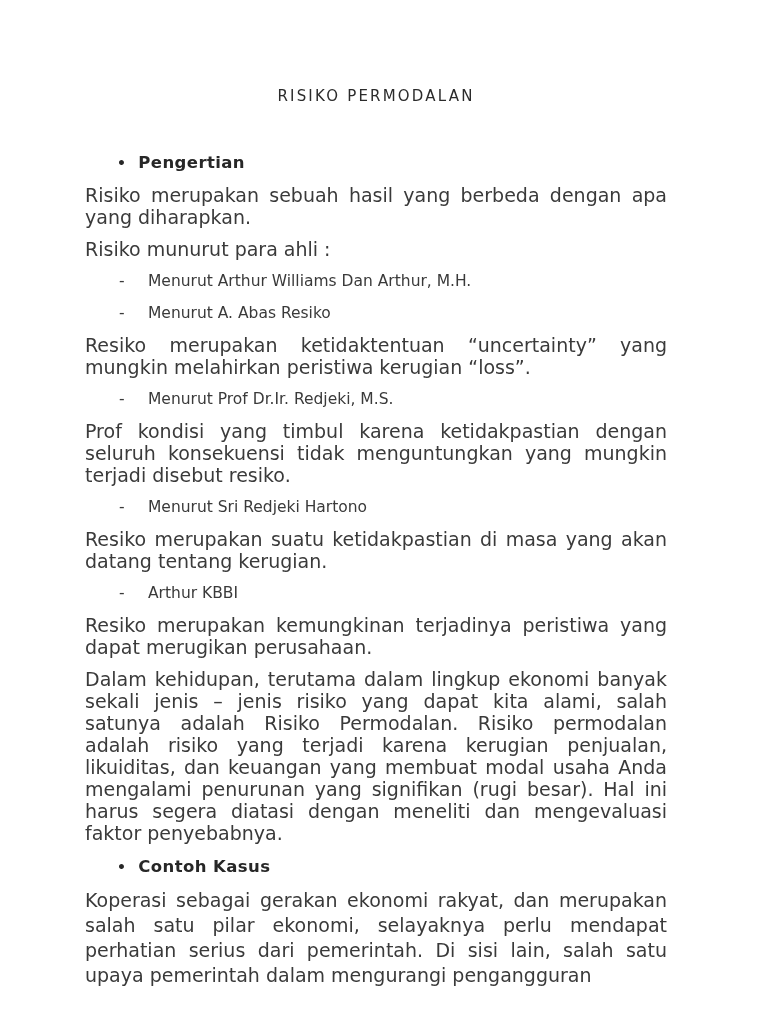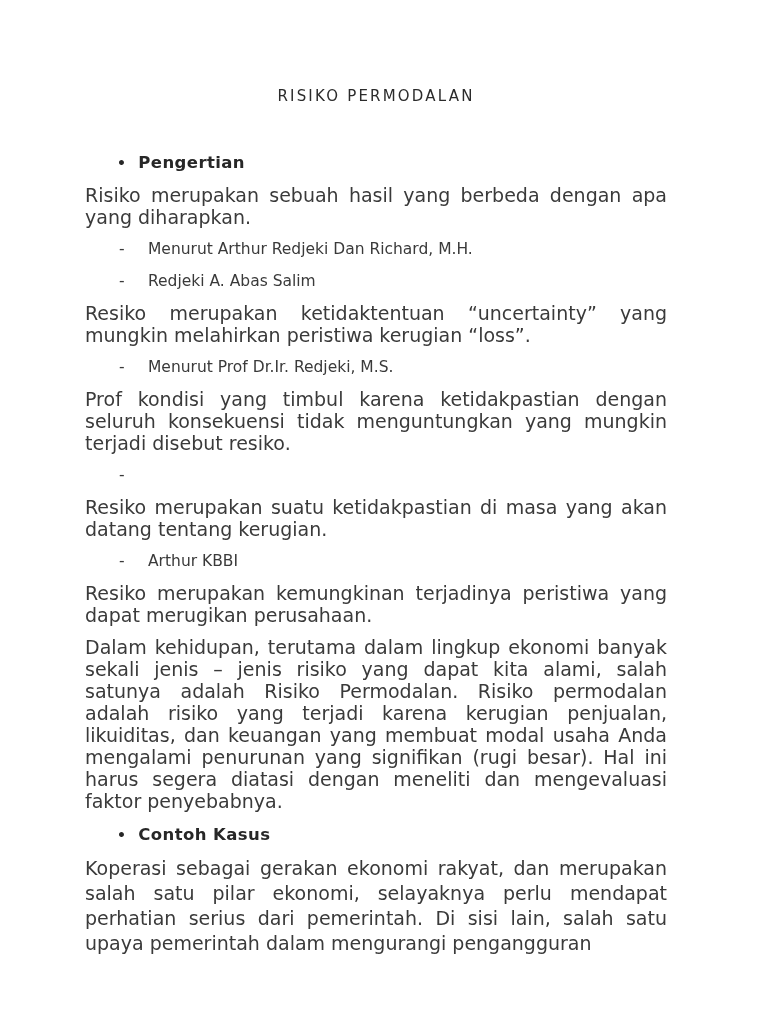--- a/index.html
+++ b/index.html
@@ -81,40 +81,42 @@
 
     <div class="doc-title">RISIKO PERMODALAN</div>
 
     <div class="section-heading">
       <span class="bullet">•</span>
       <span>Pengertian</span>
     </div>
 
     <p class="body-par">Risiko merupakan sebuah hasil yang berbeda dengan apa yang diharapkan.</p>
 
+    <p class="body-par">Risiko munurut para ahli :</p>
 
     <div class="dash-item">
       <span class="marker">-</span>
-      <span>Menurut Arthur Redjeki Dan Richard, M.H.</span>
+      <span>Menurut Arthur Williams Dan Arthur, M.H.</span>
     </div>
 
     <div class="dash-item">
       <span class="marker">-</span>
-      <span>Redjeki A. Abas Salim</span>
+      <span>Menurut A. Abas Resiko</span>
     </div>
     <p class="body-par">Resiko merupakan ketidaktentuan “uncertainty” yang mungkin melahirkan peristiwa kerugian “loss”.</p>
 
     <div class="dash-item">
       <span class="marker">-</span>
       <span>Menurut Prof Dr.Ir. Redjeki, M.S.</span>
     </div>
     <p class="body-par">Prof kondisi yang timbul karena ketidakpastian dengan seluruh konsekuensi tidak menguntungkan yang mungkin terjadi disebut resiko.</p>
 
     <div class="dash-item">
       <span class="marker">-</span>
+      <span>Menurut Sri Redjeki Hartono</span>
     </div>
     <p class="body-par">Resiko merupakan suatu ketidakpastian di masa yang akan datang tentang kerugian.</p>
 
     <div class="dash-item">
       <span class="marker">-</span>
       <span>Arthur KBBI</span>
     </div>
     <p class="body-par">Resiko merupakan kemungkinan terjadinya peristiwa yang dapat merugikan perusahaan.</p>
 
     <p class="body-par closing-par">Dalam kehidupan, terutama dalam lingkup ekonomi banyak sekali jenis – jenis risiko yang dapat kita alami, salah satunya adalah Risiko Permodalan. Risiko permodalan adalah risiko yang terjadi karena kerugian penjualan, likuiditas, dan keuangan yang membuat modal usaha Anda mengalami penurunan yang signifikan (rugi besar). Hal ini harus segera diatasi dengan meneliti dan mengevaluasi faktor penyebabnya.</p>

